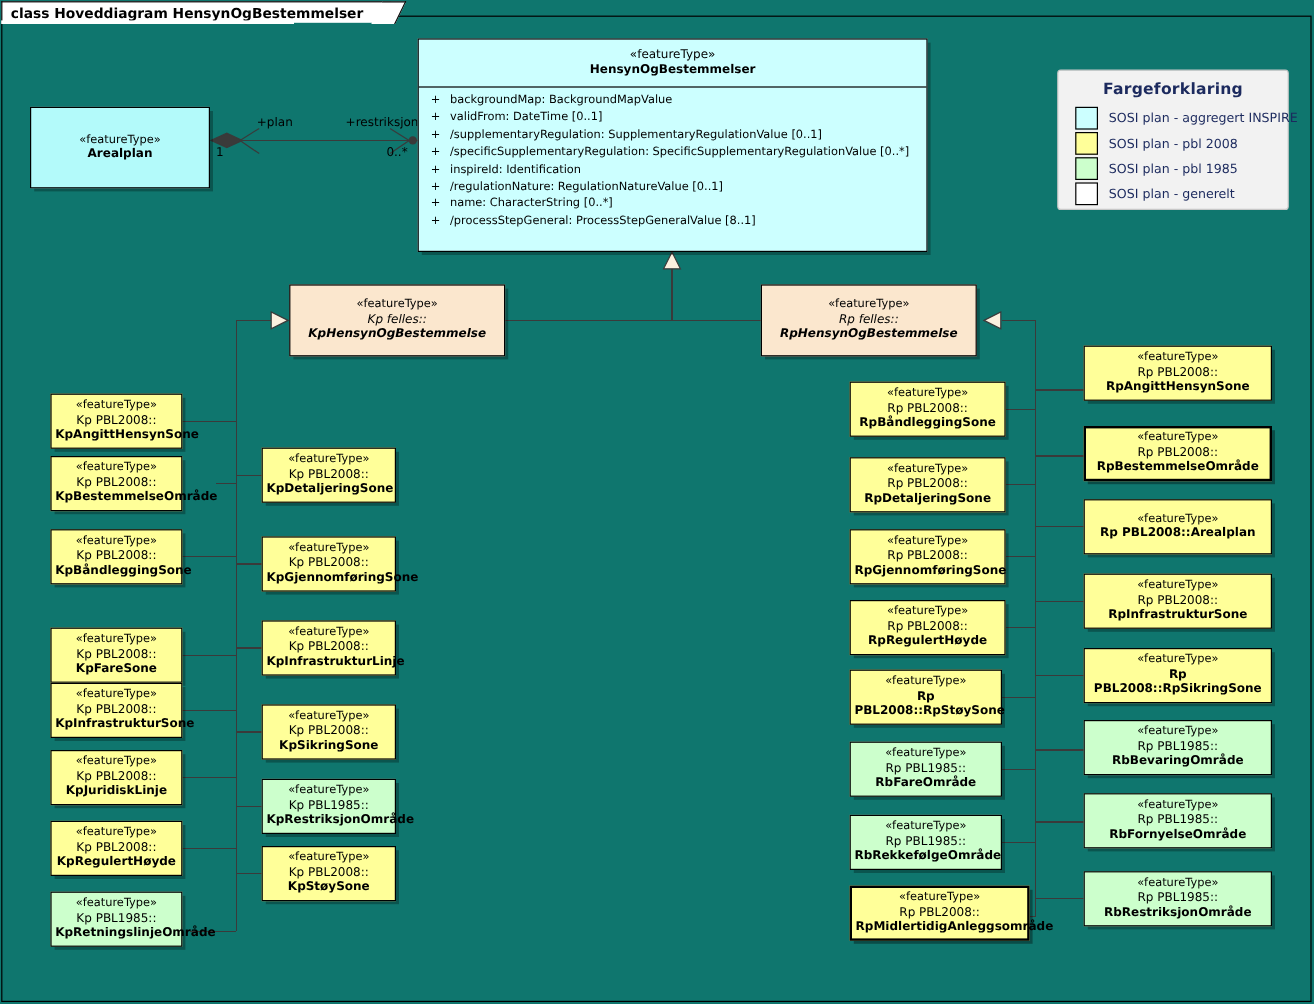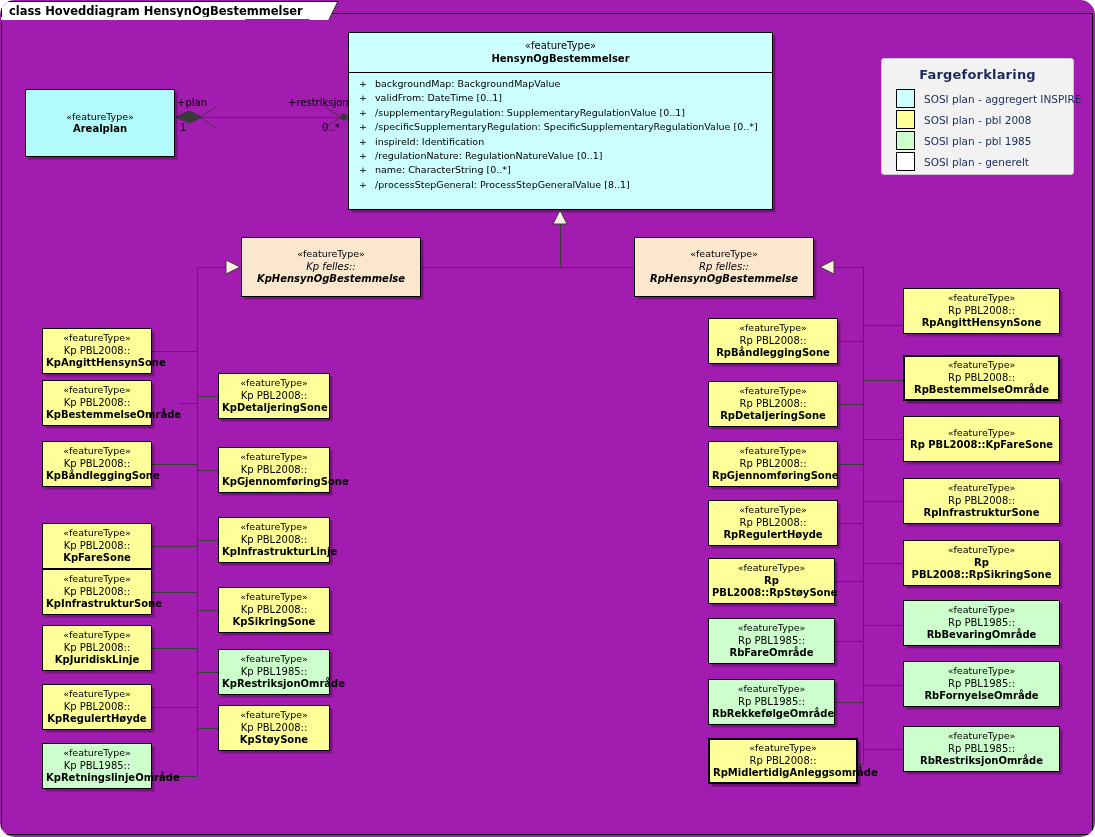--- a/index.html
+++ b/index.html
@@ -1,19 +1,19 @@
 <!DOCTYPE html>
 <html><head>
 <meta charset="utf-8">
 <style>
   html,body{margin:0;padding:0;background:#fff;}
   body{font-family:"DejaVu Sans","Liberation Sans",sans-serif;}
   #canvas{
-    position:relative;width:1095px;height:837px;background:#a21caf;
-    box-sizing:border-box;overflow:hidden;border-radius:15px;
+    position:relative;width:1095px;height:837px;background:#0f766e;
+    box-sizing:border-box;overflow:hidden;
   }
   
   .frame{position:absolute;left:1px;top:13px;width:1092px;height:822px;
     border:1.5px solid #000;box-sizing:border-box;}
   .title-tab{
     position:absolute;left:1px;top:1px;height:18px;
     background:#fff;border:1.5px solid #000;border-bottom:none;
     box-sizing:border-box;padding:1px 22px 0 7px;
     font-size:11.5px;font-weight:bold;color:#000;white-space:nowrap;
     line-height:16px;z-index:6;
@@ -145,21 +145,21 @@
     <g stroke="#3a3a3a" stroke-width="1" fill="none">
       <line x1="216" y1="107" x2="200" y2="117"></line>
       <line x1="216" y1="128" x2="200" y2="117"></line>
 
       <line x1="325" y1="107" x2="341" y2="117"></line>
       <line x1="325" y1="128" x2="341" y2="117"></line>
     </g>
     <circle cx="344" cy="117" r="3.5" fill="#3a3a3a"></circle>
   </svg>
 
-  <div class="lbl" style="left:177px;top:97px;">+plan</div>
+  <div class="lbl" style="left:177px;top:97px;padding-left:37px;">+plan</div>
   <div class="lbl" style="left:180px;top:122px;">1</div>
   <div class="lbl" style="left:288px;top:97px;">+restriksjon</div>
   <div class="lbl" style="left:322px;top:122px;">0..*</div>
 
   <div class="cls c-blue" style="left:25px;top:89px;width:150px;height:68px;">
     <span class="stereo">«featureType»</span>
     <span class="nm">Arealplan</span>
   </div>
 
   <div class="bigcls" style="left:348px;top:32px;width:425px;height:178px;">
@@ -327,21 +327,21 @@
         <span class="pkg">Rp PBL2008::</span>
         <span class="nm">RpAngittHensynSone</span>
       </div>
       <div class="cls c-yellow selected" style="left: 903px; top: 355px; width: 157px; height: 46px;">
         <span class="stereo">«featureType»</span>
         <span class="pkg">Rp PBL2008::</span>
         <span class="nm">RpBestemmelseOmråde</span>
       </div>
       <div class="cls c-yellow" style="left: 903px; top: 416px; width: 157px; height: 46px;">
         <span class="stereo">«featureType»</span>
-        <span class="nm">Rp PBL2008::KpFareSone</span>
+        <span class="nm">Rp PBL2008::Arealplan</span>
       </div>
       <div class="cls c-yellow" style="left: 903px; top: 478px; width: 157px; height: 46px;">
         <span class="stereo">«featureType»</span>
         <span class="pkg">Rp PBL2008::</span>
         <span class="nm">RpInfrastrukturSone</span>
       </div>
       <div class="cls c-yellow" style="left: 903px; top: 540px; width: 157px; height: 46px;">
         <span class="stereo">«featureType»</span>
         <span class="nm">Rp PBL2008::RpSikringSone</span>
       </div>

